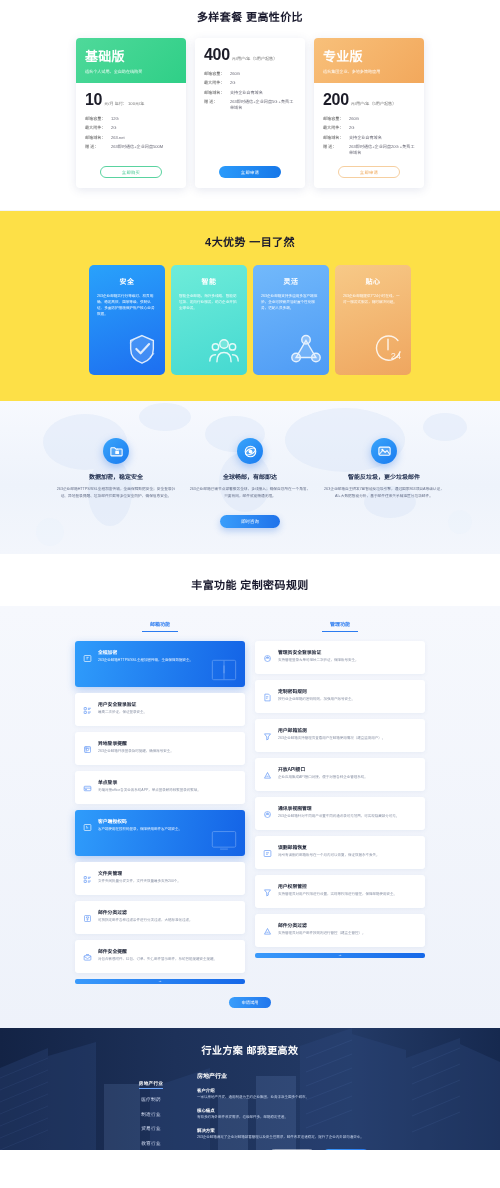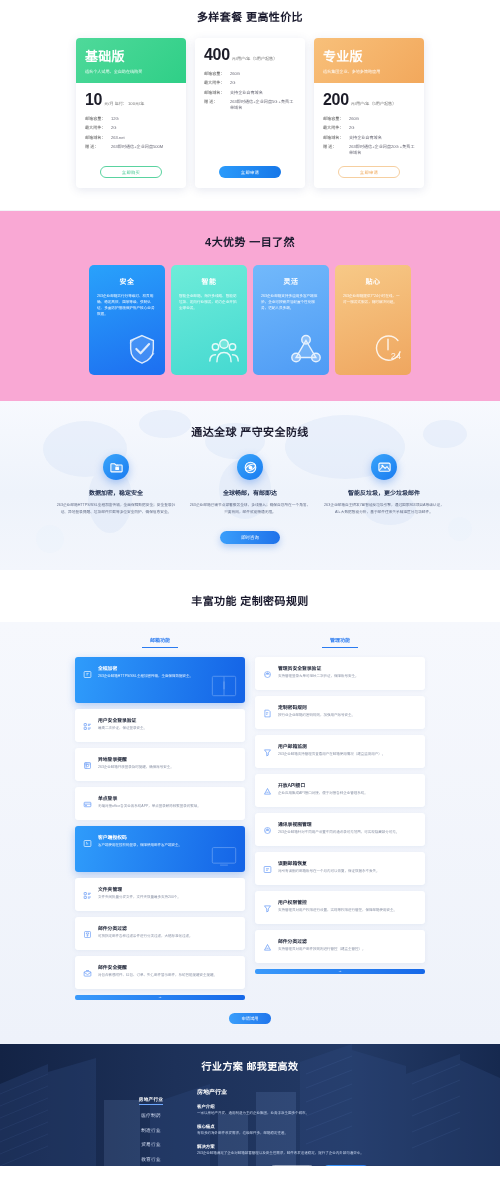--- a/index.html
+++ b/index.html
@@ -50,21 +50,21 @@
     margin:7px auto 0; width:62px; height:12px;
     border-radius:7px; font-size:4.3px;
     display:flex; align-items:center; justify-content:center;
     cursor:pointer; letter-spacing:.3px;
   }
   .pc-btn.g { border:.6px solid #5ad3a0; color:#46c892; background:#fff; }
   .pc-btn.b { background:linear-gradient(90deg,#2b9bfb,#1677e8); color:#fff; border:none; }
   .pc-btn.o { border:.6px solid #f6cfa0; color:#efa95c; background:#fff; }
 
   
-  .adv-section { background:#f9a8d4; padding:22px 0 26px; border-top:1px solid #f2f4f8; }
+  .adv-section { background:#fde047; padding:22px 0 26px; border-top:1px solid #f2f4f8; }
   .adv-wrap { display:flex; justify-content:center; gap:6px; margin-top:16px; }
   .adv-card {
     width:76px; height:110px; border-radius:5px;
     padding:11px 8px 0; position:relative; overflow:hidden;
     color:#fff;
   }
   .adv-card.c1 { background:linear-gradient(160deg,#29a2fb 0%,#1d6ef0 100%); }
   .adv-card.c2 { background:linear-gradient(160deg,#6eecd9 0%,#45d9d1 100%); }
   .adv-card.c3 { background:linear-gradient(160deg,#72b9fb 0%,#4e9bf5 100%); }
   .adv-card.c4 { background:linear-gradient(160deg,#f7c987 0%,#efa65f 100%); }
@@ -337,21 +337,20 @@
       <ellipse cx="400" cy="130" rx="26" ry="16"></ellipse>
       <ellipse cx="175" cy="45" rx="26" ry="14"></ellipse>
       <ellipse cx="455" cy="55" rx="22" ry="14"></ellipse>
     </g>
     <g fill="#eaf1fb" opacity=".8">
       <circle cx="60" cy="160" r="14"></circle>
         <circle cx="470" cy="150" r="12"></circle>
     </g>
   </svg>
   <div class="glob-inner">
-    <div class="section-title">通达全球 严守安全防线</div>
     <div class="glob-wrap">
 
       <div class="glob-col">
         <div class="glob-circle">
           <svg width="15" height="15" viewBox="0 0 24 24" fill="none" stroke="#fff" stroke-width="1.7">
             <path d="M3 7 a1 1 0 0 1 1-1 h5 l2 2 h9 a1 1 0 0 1 1 1 v9 a1 1 0 0 1 -1 1 H4 a1 1 0 0 1 -1 -1 Z" fill="rgba(255,255,255,.2)"></path>
             <rect x="10" y="11" width="6" height="5" rx="1" fill="#fff" stroke="none"></rect>
             <path d="M11.5 11 v-1.5 a1.5 1.5 0 0 1 3 0 V11" stroke="#fff" stroke-width="1.2"></path>
           </svg>
         </div>

